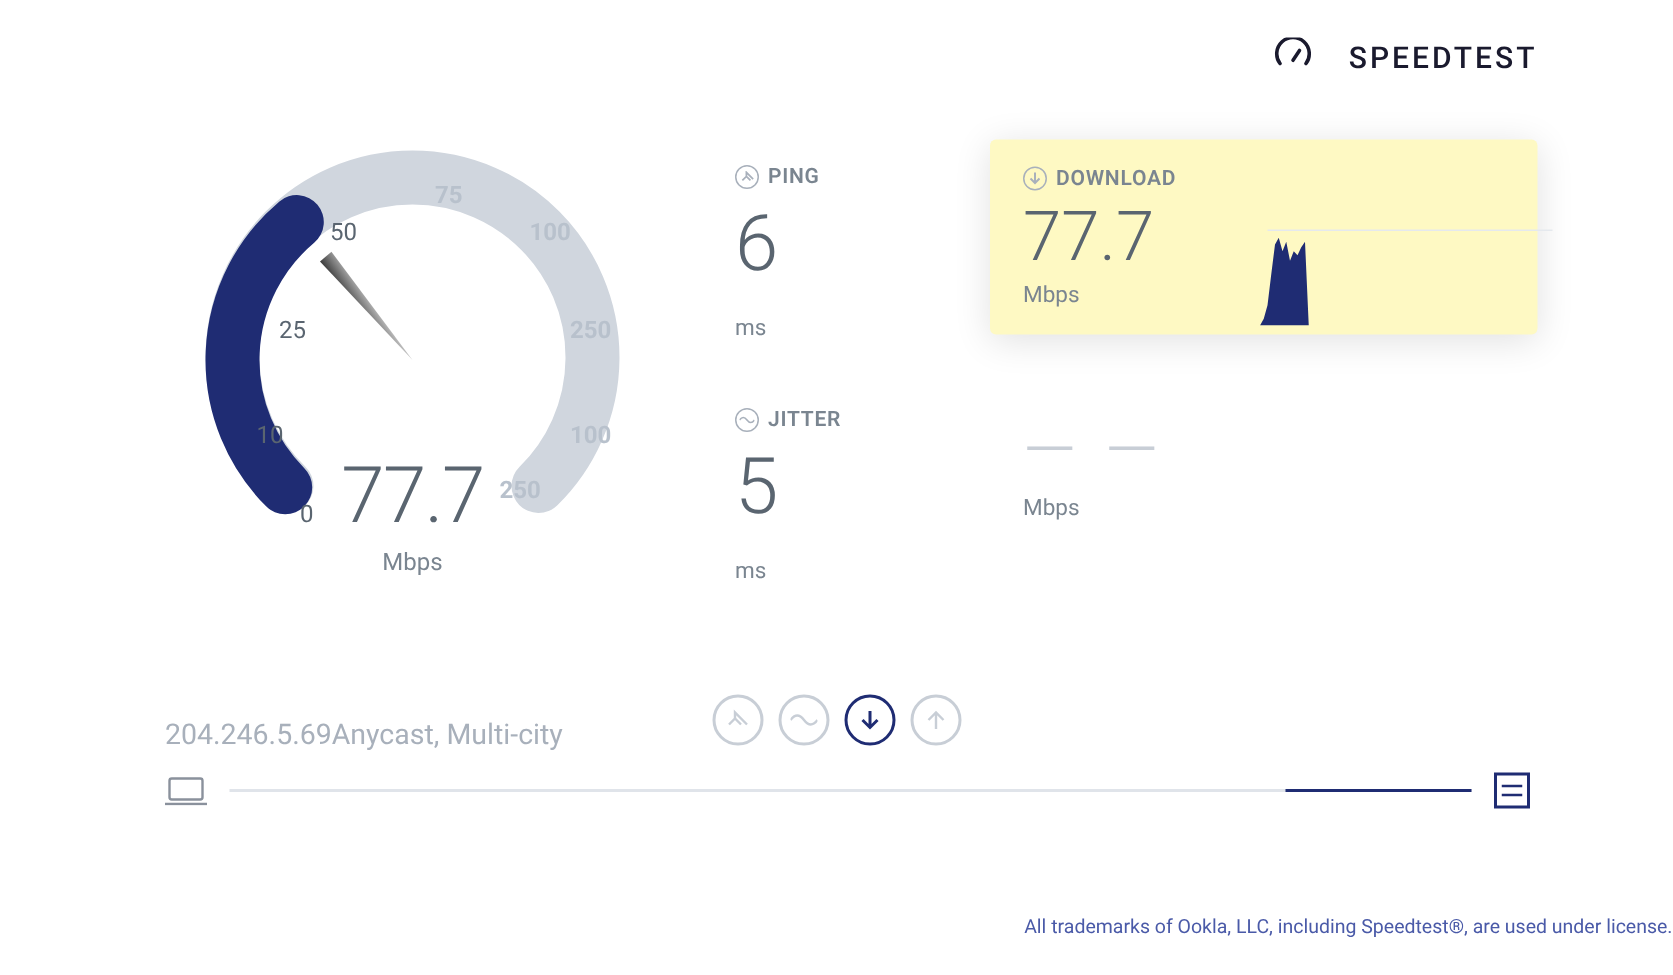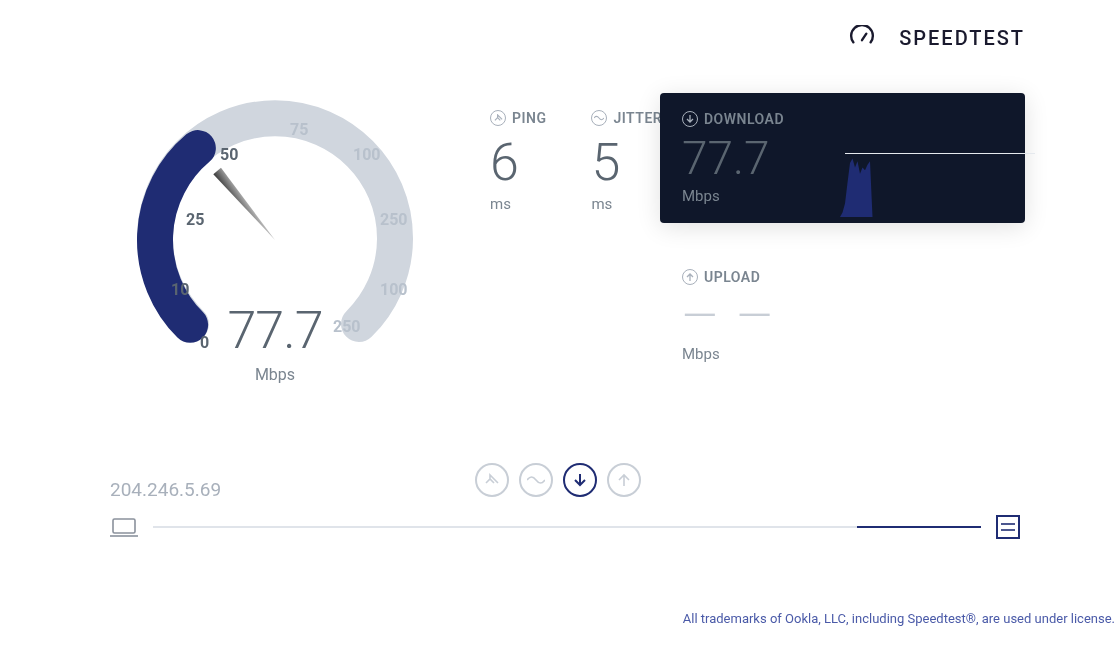--- a/index.html
+++ b/index.html
@@ -4,33 +4,33 @@
 <style>
 *{margin:0;padding:0;box-sizing:border-box}
 body{font-family:-apple-system,BlinkMacSystemFont,"Segoe UI",Roboto,sans-serif;width:1115px;height:650px;background:#fff;position:relative;overflow:hidden}
 .header{position:absolute;top:25px;right:90px;display:flex;align-items:center;gap:24px}
 .header-icon{width:26px;height:26px}
 .header-title{font-size:20px;font-weight:500;letter-spacing:2px;color:#1a1a2e}
 .gauge-section{position:absolute;top:90px;left:125px;width:320px;height:320px}
 .gauge-container{position:relative;width:300px;height:300px}
 .gauge-svg{width:300px;height:300px}
 .gauge-tick{position:absolute;font-size:16px;color:#b8c1cc;font-weight:700}
-.gauge-tick.active{color:#5a6570;font-weight:700}
+.gauge-tick.active{color:#5a6570;font-weight:400}
 .gauge-center{position:absolute;top:210px;left:50%;transform:translateX(-50%);text-align:center}
 .gauge-value{font-size:52px;font-weight:300;color:#5a6570;letter-spacing:-1px}
 .gauge-unit{font-size:16px;color:#7a8590;margin-top:4px}
-.metrics{position:absolute;top:110px;left:490px;display:flex;gap:45px}
+.metrics{position:absolute;top:110px;left:490px;display:flex;flex-direction:column;gap:45px}
 .metric{display:flex;flex-direction:column}
 .metric-label{display:flex;align-items:center;gap:6px;font-size:14px;font-weight:600;color:#7a8590;letter-spacing:0.5px}
 .metric-icon{width:16px;height:16px;border:1.5px solid #a8b0bb;border-radius:50%;display:inline-flex;align-items:center;justify-content:center;font-size:10px;color:#a8b0bb}
 .metric-value{font-size:52px;font-weight:300;color:#5a6570;margin-top:6px}
-.metric-unit{font-size:15px;color:#7a8590;margin-top:2px}
+.metric-unit{font-size:15px;color:#7a8590;margin-top:16px}
 .results{position:absolute;top:93px;left:660px;display:flex;flex-direction:column;gap:28px}
 .result-card{padding:18px 22px;width:365px;position:relative}
-.result-card.active{background:#0f172a;box-shadow:0 4px 25px rgba(0,0,0,0.12);border-radius:4px}
+.result-card.active{background:#fef9c3;box-shadow:0 4px 25px rgba(0,0,0,0.12);border-radius:4px}
 .result-card.active::before{content:"";position:absolute;top:60px;left:185px;right:-10px;height:1px;background:#e5e9ee}
 .result-label{display:flex;align-items:center;gap:6px;font-size:14px;font-weight:600;color:#7a8590;letter-spacing:0.5px}
 .result-value{font-size:46px;font-weight:300;color:#5a6570;margin-top:4px}
 .result-unit{font-size:15px;color:#7a8590;margin-top:2px}
 .result-chart{position:absolute;top:52px;left:180px}
 .stage-icons{position:absolute;top:463px;left:50%;transform:translateX(-50%);display:flex;gap:10px}
 .stage-icon{width:34px;height:34px;border:2px solid #c8ced6;border-radius:50%;display:flex;align-items:center;justify-content:center;color:#c8ced6}
 .stage-icon.active{border-color:#1f2c73;color:#1f2c73;border-width:2.5px}
 .info-row{position:absolute;top:478px;left:110px;right:95px;display:flex;justify-content:flex-start;font-size:19px;color:#a8b0bb}
 .progress-row{position:absolute;top:515px;left:110px;right:95px;display:flex;align-items:center;gap:15px}
@@ -120,28 +120,20 @@
       </span>
       <span>DOWNLOAD</span>
     </div>
     <div class="result-value">77.7</div>
     <div class="result-unit">Mbps</div>
     <svg class="result-chart" width="60" height="72" viewBox="0 0 60 72">
       <path id="download-area-path" fill="#1f2c73" d="M 0 72 L 0 72 L 2.5 67.5 L 5 58.5 L 7.5 37.800000000000004 L 10 18 L 12.5 13.5 L 15 22.5 L 17.5 16.199999999999996 L 20 28.800000000000004 L 22.5 22.5 L 25 25.199999999999996 L 27.5 19.800000000000004 L 30 16.199999999999996 L 32.5 72 L 35 72 L 37.5 72 L 40 72 L 42.5 72 L 45 72 L 47.5 72 L 50 72 L 52.5 72 L 55 72 L 57.5 72 L 60 72 L 60 72 Z"></path>
     </svg>
   </div>
   <div class="result-card">
-    <div class="result-label">
-      <span class="metric-icon">
-        <svg width="10" height="10" viewBox="0 0 10 10">
-            <path d="M5 9 L5 2 M2 5 L5 2 L8 5" fill="none" stroke="#a8b0bb" stroke-width="1.3"></path>
-          </svg>
-      </span>
-      <span>UPLOAD</span>
-    </div>
     <div class="result-value placeholder-value">— —</div>
     <div class="result-unit">Mbps</div>
   </div>
 </div>
 
 <div class="stage-icons">
   <div class="stage-icon">
     <svg width="16" height="16" viewBox="0 0 16 16">
         <path d="M2 11 L6 7 L10 11 M6 7 L6 3 L14 11" fill="none" stroke="currentColor" stroke-width="1.6"></path>
       </svg>
@@ -158,20 +150,21 @@
   </div>
   <div class="stage-icon">
     <svg width="16" height="16" viewBox="0 0 16 16">
         <path d="M8 14 L8 3 M3 8 L8 3 L13 8" fill="none" stroke="currentColor" stroke-width="1.6"></path>
       </svg>
   </div>
 </div>
 
 <div class="info-row">
   <span>204.246.5.69</span>
+  <span>Anycast, Multi-city</span>
 </div>
 
 <div class="progress-row">
   <svg class="device-icon" viewBox="0 0 28 20" fill="none" stroke="#8a919c" stroke-width="1.6">
     <rect x="3" y="2" width="22" height="14" rx="1.5"></rect>
     <line x1="0" y1="19" x2="28" y2="19"></line>
   </svg>
   <div class="progress-bar">
     <div class="progress-fill" id="progress-fill-el" style="width: 15%;"></div>
   </div>

